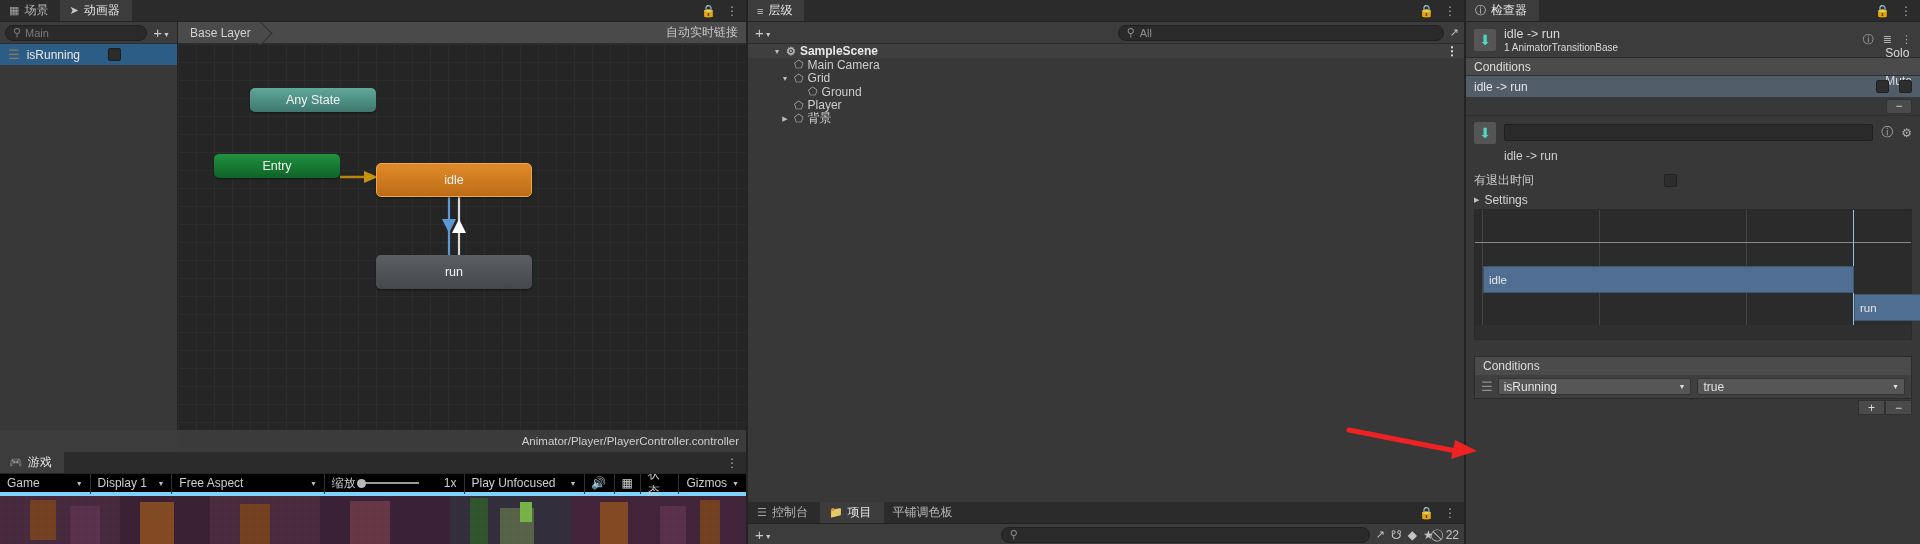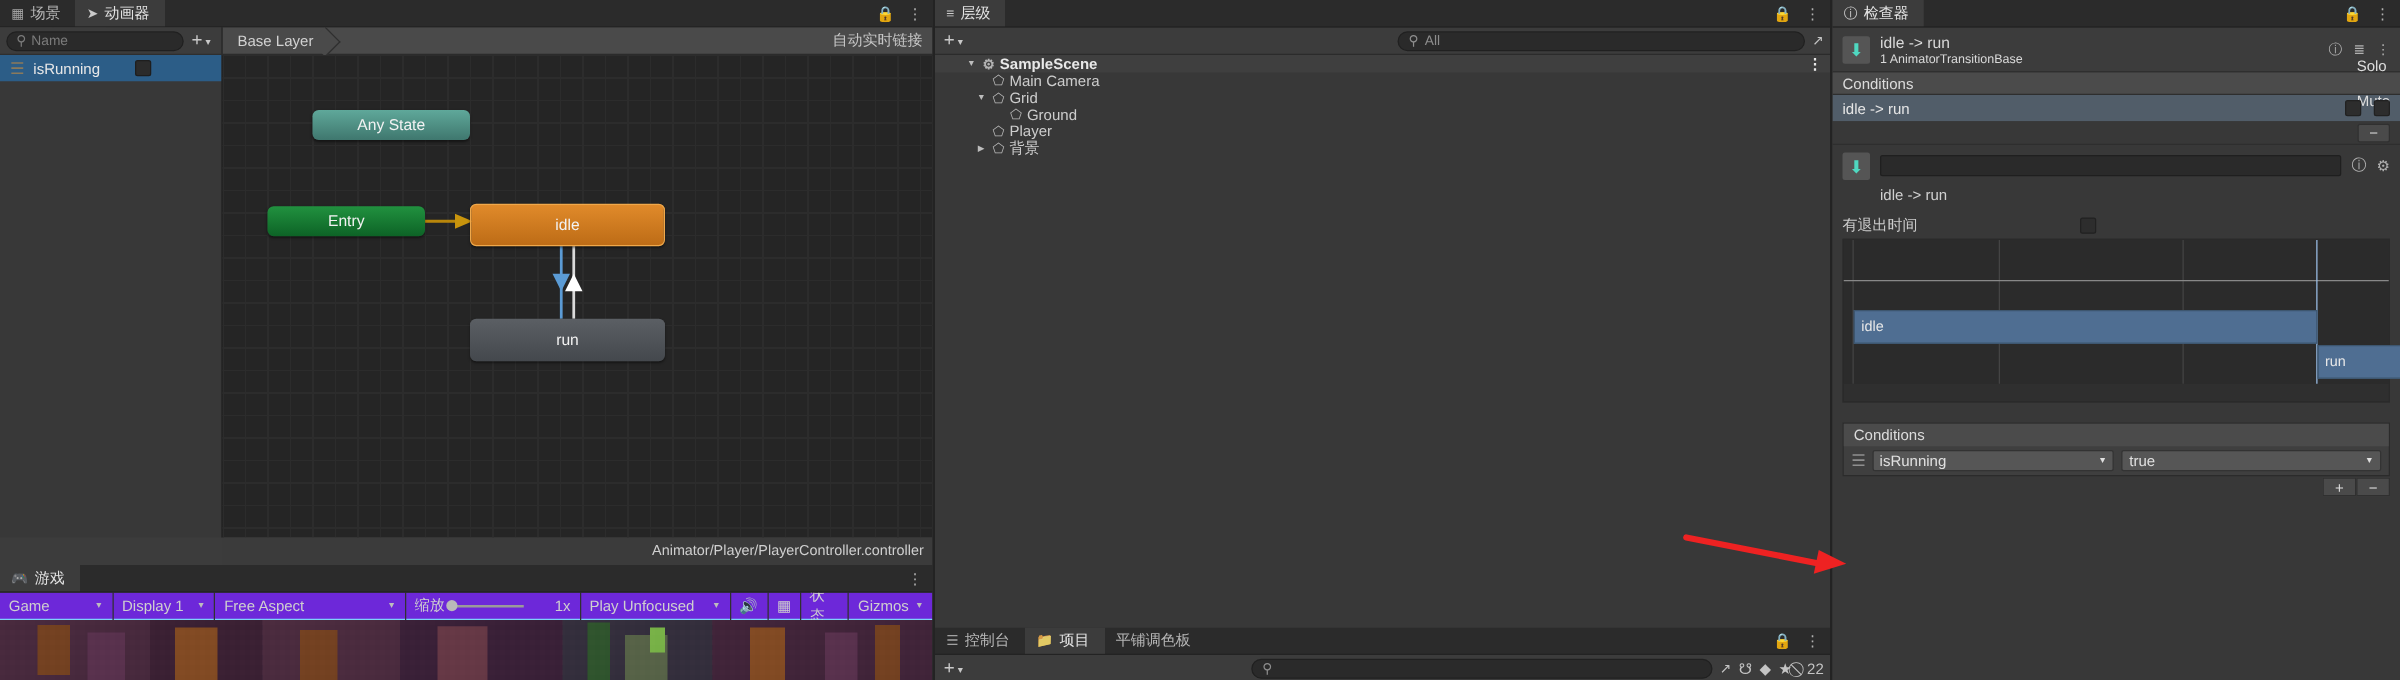--- a/index.html
+++ b/index.html
@@ -102,22 +102,22 @@
   .node.run   { background: linear-gradient(#5b5f64, #44484d); }
   .statusbar {
     position: absolute; left: 178px; right: 0; bottom: 0; height: 22px;
     background: #3b3b3b; display: flex; align-items: center; justify-content: flex-end;
     padding-right: 7px; font-size: 11.5px; color: #cfcfcf;
   }
 
   
   #game { left: 0; top: 452px; width: 746px; height: 92px; background: #3c3c3c; }
   .game-toolbar {
-    height: 22px; background: #6d28d9; display: flex; align-items: center;
-    font-size: 12px; color: #cfcfcf; border-bottom: 1px solid #7dd3fc;
+    height: 22px; background: #000000; display: flex; align-items: center;
+    font-size: 12px; color: #cfcfcf; border-bottom: 4px solid #7dd3fc;
   }
   .gt-item {
     display: flex; align-items: center; gap: 5px; height: 22px; padding: 0 7px;
     border-right: 1px solid #313131;
   }
   .gt-caret { font-size: 7px; color: #bdbdbd; }
   .slider-track { width: 58px; height: 2px; background: #9a9a9a; position: relative; }
   .slider-knob {
     width: 9px; height: 9px; border-radius: 50%; background: #b9b9b9;
     position: absolute; left: -4px; top: -3.5px;
@@ -262,21 +262,21 @@
       </div>
       <div class="autolive">
         <span>自动实时链接</span>
       </div>
     </div>
 
     <div class="param-pane">
       <div class="param-search">
         <div class="searchbox">
           <span>⚲</span>
-          <span>Name</span>
+          <span>Main</span>
         </div>
         <div class="plusbtn">
           <span>+</span>
           <span class="caret">▼</span>
         </div>
       </div>
       <div class="param-row">
         <span class="drag-handle">☰</span>
         <span>isRunning</span>
         <span class="bool-box"></span>
@@ -291,21 +291,21 @@
 
         <line x1="271" y1="153" x2="271" y2="211" stroke="#5b9bd5" stroke-width="2.2"></line>
         <polygon points="264,175 278,175 271,189" fill="#5b9bd5"></polygon>
 
         <line x1="281" y1="153" x2="281" y2="211" stroke="#dadada" stroke-width="2.2"></line>
         <polygon points="274,189 288,189 281,175" fill="#ffffff"></polygon>
       </svg>
       <div class="node any" style="left:72px;top:44px;width:126px;height:24px">
         <span>Any State</span>
       </div>
-      <div class="node entry" style="left:36px;top:121px;width:126px;height:24px">
+      <div class="node entry" style="left:36px;top:110px;width:126px;height:24px">
         <span>Entry</span>
       </div>
       <div class="node idle" style="left:198px;top:119px;width:156px;height:34px">
         <span>idle</span>
       </div>
       <div class="node run" style="left:198px;top:211px;width:156px;height:34px">
         <span>run</span>
       </div>
     </div>
 
@@ -543,20 +543,24 @@
       <span style="color:#b0b0b0">ⓘ</span>
       <span style="color:#b0b0b0">⚙</span>
     </div>
     <div class="sub-label">idle -&gt; run</div>
 
     <div class="prop-row">
       <span>有退出时间</span>
       <span class="v sm-box"></span>
     </div>
 
+    <div class="foldout">
+      <span class="arrow-r">▶</span>
+      <span>Settings</span>
+    </div>
 
     <div class="timeline">
       <div class="tl-body">
         <div class="tl-vline" style="left:7px"></div>
         <div class="tl-vline" style="left:124px"></div>
         <div class="tl-vline" style="left:271px"></div>
         <div class="tl-hline" style="top:32px"></div>
         <div class="tl-playhead" style="left:378px"></div>
         <div class="tl-clip" style="left:8px;top:56px;width:371px">
           <span>idle</span>

